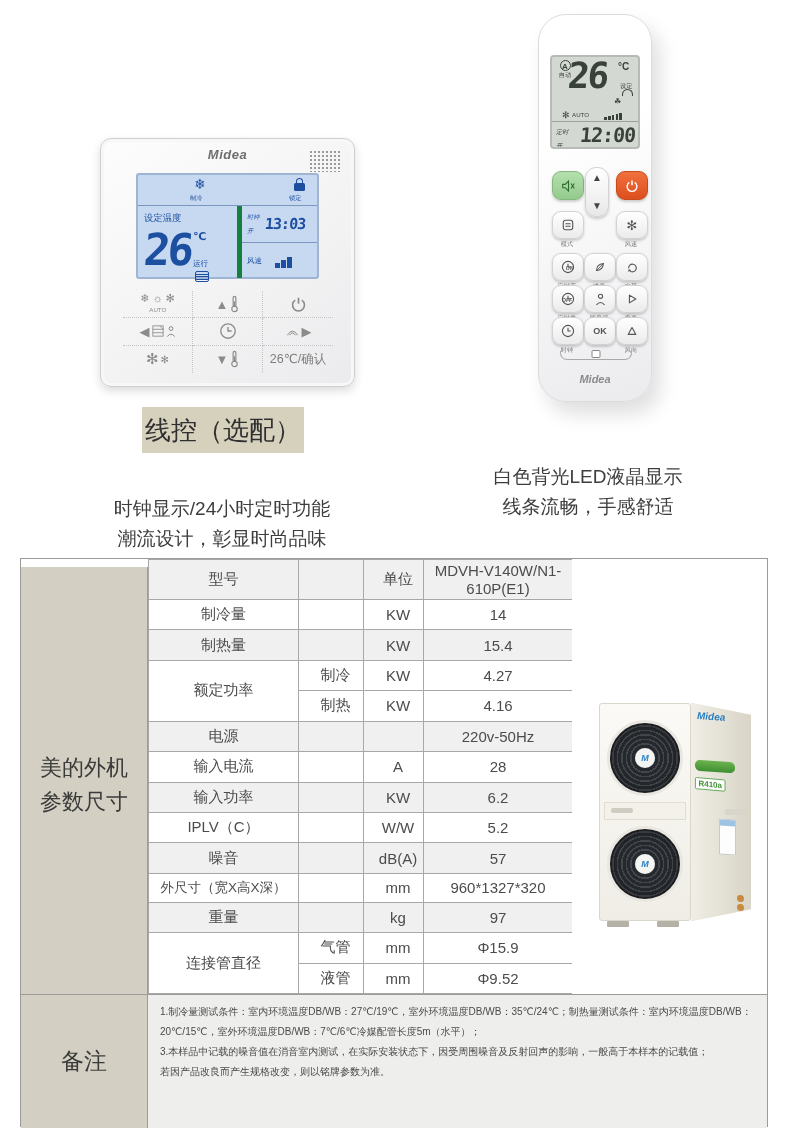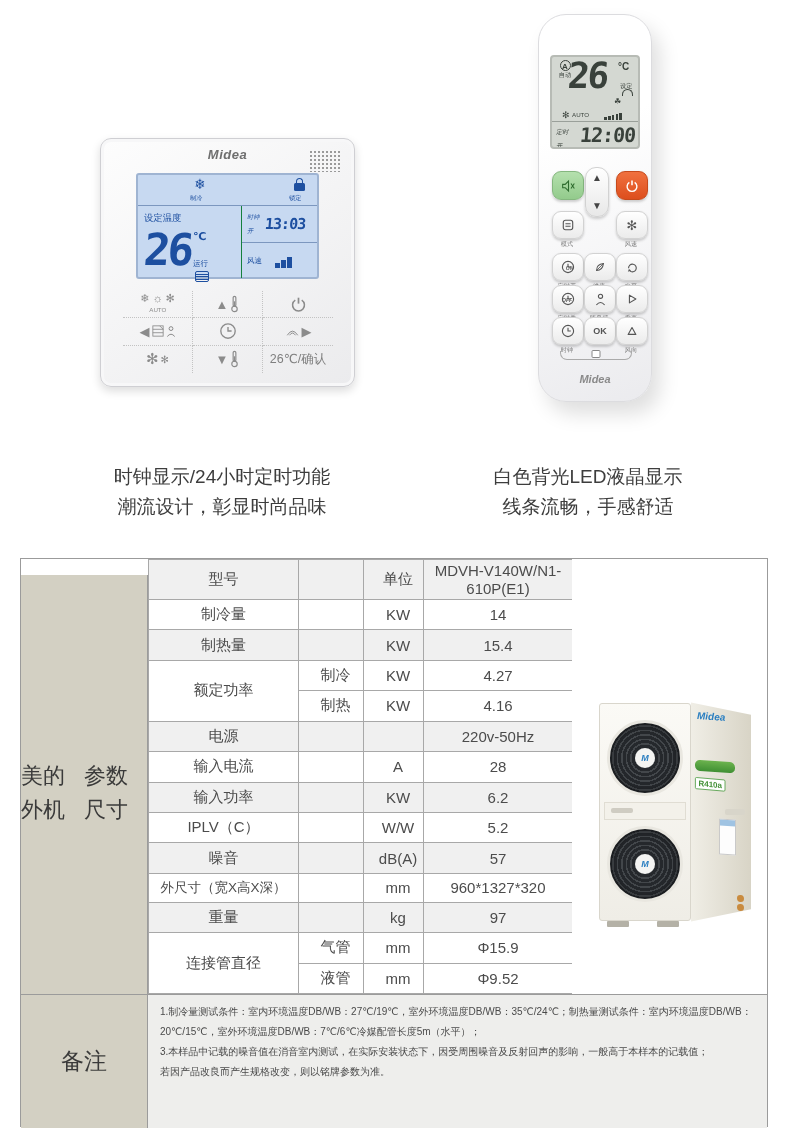--- a/index.html
+++ b/index.html
@@ -21,21 +21,21 @@
   .wc-lcd{position:absolute;left:35px;top:34px;width:183px;height:106px;background:#c7d9f1;
           border:2px solid #9fb4d2;border-radius:3px;color:#1d4fa0;box-sizing:border-box;}
   .lcd-top{position:relative;height:30px;border-bottom:1px solid #7c97bf;}
   .lcd-mode{position:absolute;left:52px;top:2px;text-align:center;display:flex;flex-direction:column;align-items:center;}
   .snow{font-size:14px;line-height:14px;}
   .lcd-lock{position:absolute;right:8px;top:2px;display:flex;flex-direction:column;align-items:center;}
   .lk{width:11px;height:8px;background:#1d4fa0;border-radius:1.5px;position:relative;margin-top:6px;}
   .lk::before{content:"";position:absolute;left:2px;top:-5px;width:7px;height:7px;border:1.6px solid #1d4fa0;
               border-bottom:none;border-radius:4px 4px 0 0;box-sizing:border-box;}
   .lcd-body{display:flex;height:72px;}
-  .lcd-left{width:104px;border-right:1px solid #15803d;padding:2px 0 0 6px;box-sizing:border-box;}
+  .lcd-left{width:104px;border-right:5px solid #15803d;padding:2px 0 0 6px;box-sizing:border-box;}
   .temp-row{display:flex;align-items:flex-start;}
   .seg.big{font-size:44px;line-height:48px;letter-spacing:-3px;}
   .unit-col{display:flex;flex-direction:column;align-items:flex-start;margin-left:2px;margin-top:4px;}
   .tc{font-size:11px;font-weight:bold;}
   .runbox{width:12px;height:9px;border:1.3px solid #1d4fa0;border-radius:2px;margin-left:2px;
           background:repeating-linear-gradient(0deg,transparent 0 1.5px,#1d4fa0 1.5px 2.5px);}
   .lcd-right{flex:1;display:flex;flex-direction:column;}
   .clockrow{height:37px;border-bottom:1px solid #7c97bf;display:flex;align-items:center;padding-left:5px;box-sizing:border-box;}
   .clklbl{display:flex;flex-direction:column;width:18px;}
   .seg.time{font-size:15px;}
@@ -91,26 +91,26 @@
   .rc-bracket i{position:absolute;left:50%;top:-1px;transform:translateX(-50%);width:7px;height:6px;background:#fff;
                 border:1px solid #888;border-radius:1.5px;}
   .rc-logo{position:absolute;bottom:16px;left:0;width:100%;text-align:center;font-size:11px;font-style:italic;
            font-weight:bold;color:#8a8a8a;}
   
   .badge{position:absolute;top:407px;height:46px;background:#d6d1bc;color:#2f2f2f;font-size:26px;
          text-align:center;line-height:46px;}
   .badge.bl{left:142px;width:162px;}
   .badge.br{left:512px;width:156px;}
   .desc{position:absolute;top:462px;text-align:center;font-size:19px;line-height:30px;color:#3d3d3d;}
-  .desc.dl{left:38px;width:368px;}
+  .desc.dl{left:38px;width:368px;margin-top:32px;}
   .desc.dr{left:420px;width:336px;text-align:center;}
   
   .specbox{position:absolute;left:20px;top:558px;width:748px;height:569px;border:1px solid #9b9b9b;box-sizing:border-box;}
-  .tbl-left{position:absolute;left:0;top:16px;width:127px;height:435px;background:#d3d0c3;border-right:1px solid #9b9b9b;
-            box-sizing:border-box;display:flex;flex-direction:row;align-items:center;justify-content:center;
+  .tbl-left{position:absolute;left:0;top:8px;width:127px;height:435px;background:#d3d0c3;border-right:1px solid #9b9b9b;
+            box-sizing:border-box;display:flex;flex-direction:column;align-items:center;justify-content:center;
             font-size:22px;color:#3a3a3a;line-height:34px;}
   .tbl-main{position:absolute;left:127px;top:0;width:424px;height:435px;}
   table.spec{border-collapse:collapse;width:424px;height:435px;table-layout:fixed;font-size:15px;color:#4c4c4c;}
   table.spec td{border:1px solid #a8a8a8;text-align:center;padding:0;}
   table.spec td.u,table.spec td.s{text-align:center;padding-left:9px;}
   table.spec tr.sh{background:#f0f0f0;}
   table.spec tr.r1{height:40px;}
   td.model{font-size:15px;line-height:18px;}
   .tbl-img{position:absolute;left:551px;top:0;width:195px;height:435px;background:#fff;}
   
@@ -386,20 +386,21 @@
         </svg>
     </div>
     <span class="rc-lab" style="left:70px;top:331px">风向</span>
 
     <div class="rc-bracket">
         <i></i>
       </div>
     <div class="rc-logo">Midea</div>
   </div>
 
+  <div class="badge bl">线控（选配）</div>
   <div class="desc dl">
     <div>时钟显示/24小时定时功能</div>
     <div>潮流设计，彰显时尚品味</div>
   </div>
   <div class="desc dr">
     <div>白色背光LED液晶显示</div>
     <div>线条流畅，手感舒适</div>
   </div>
 
   <div class="specbox">

